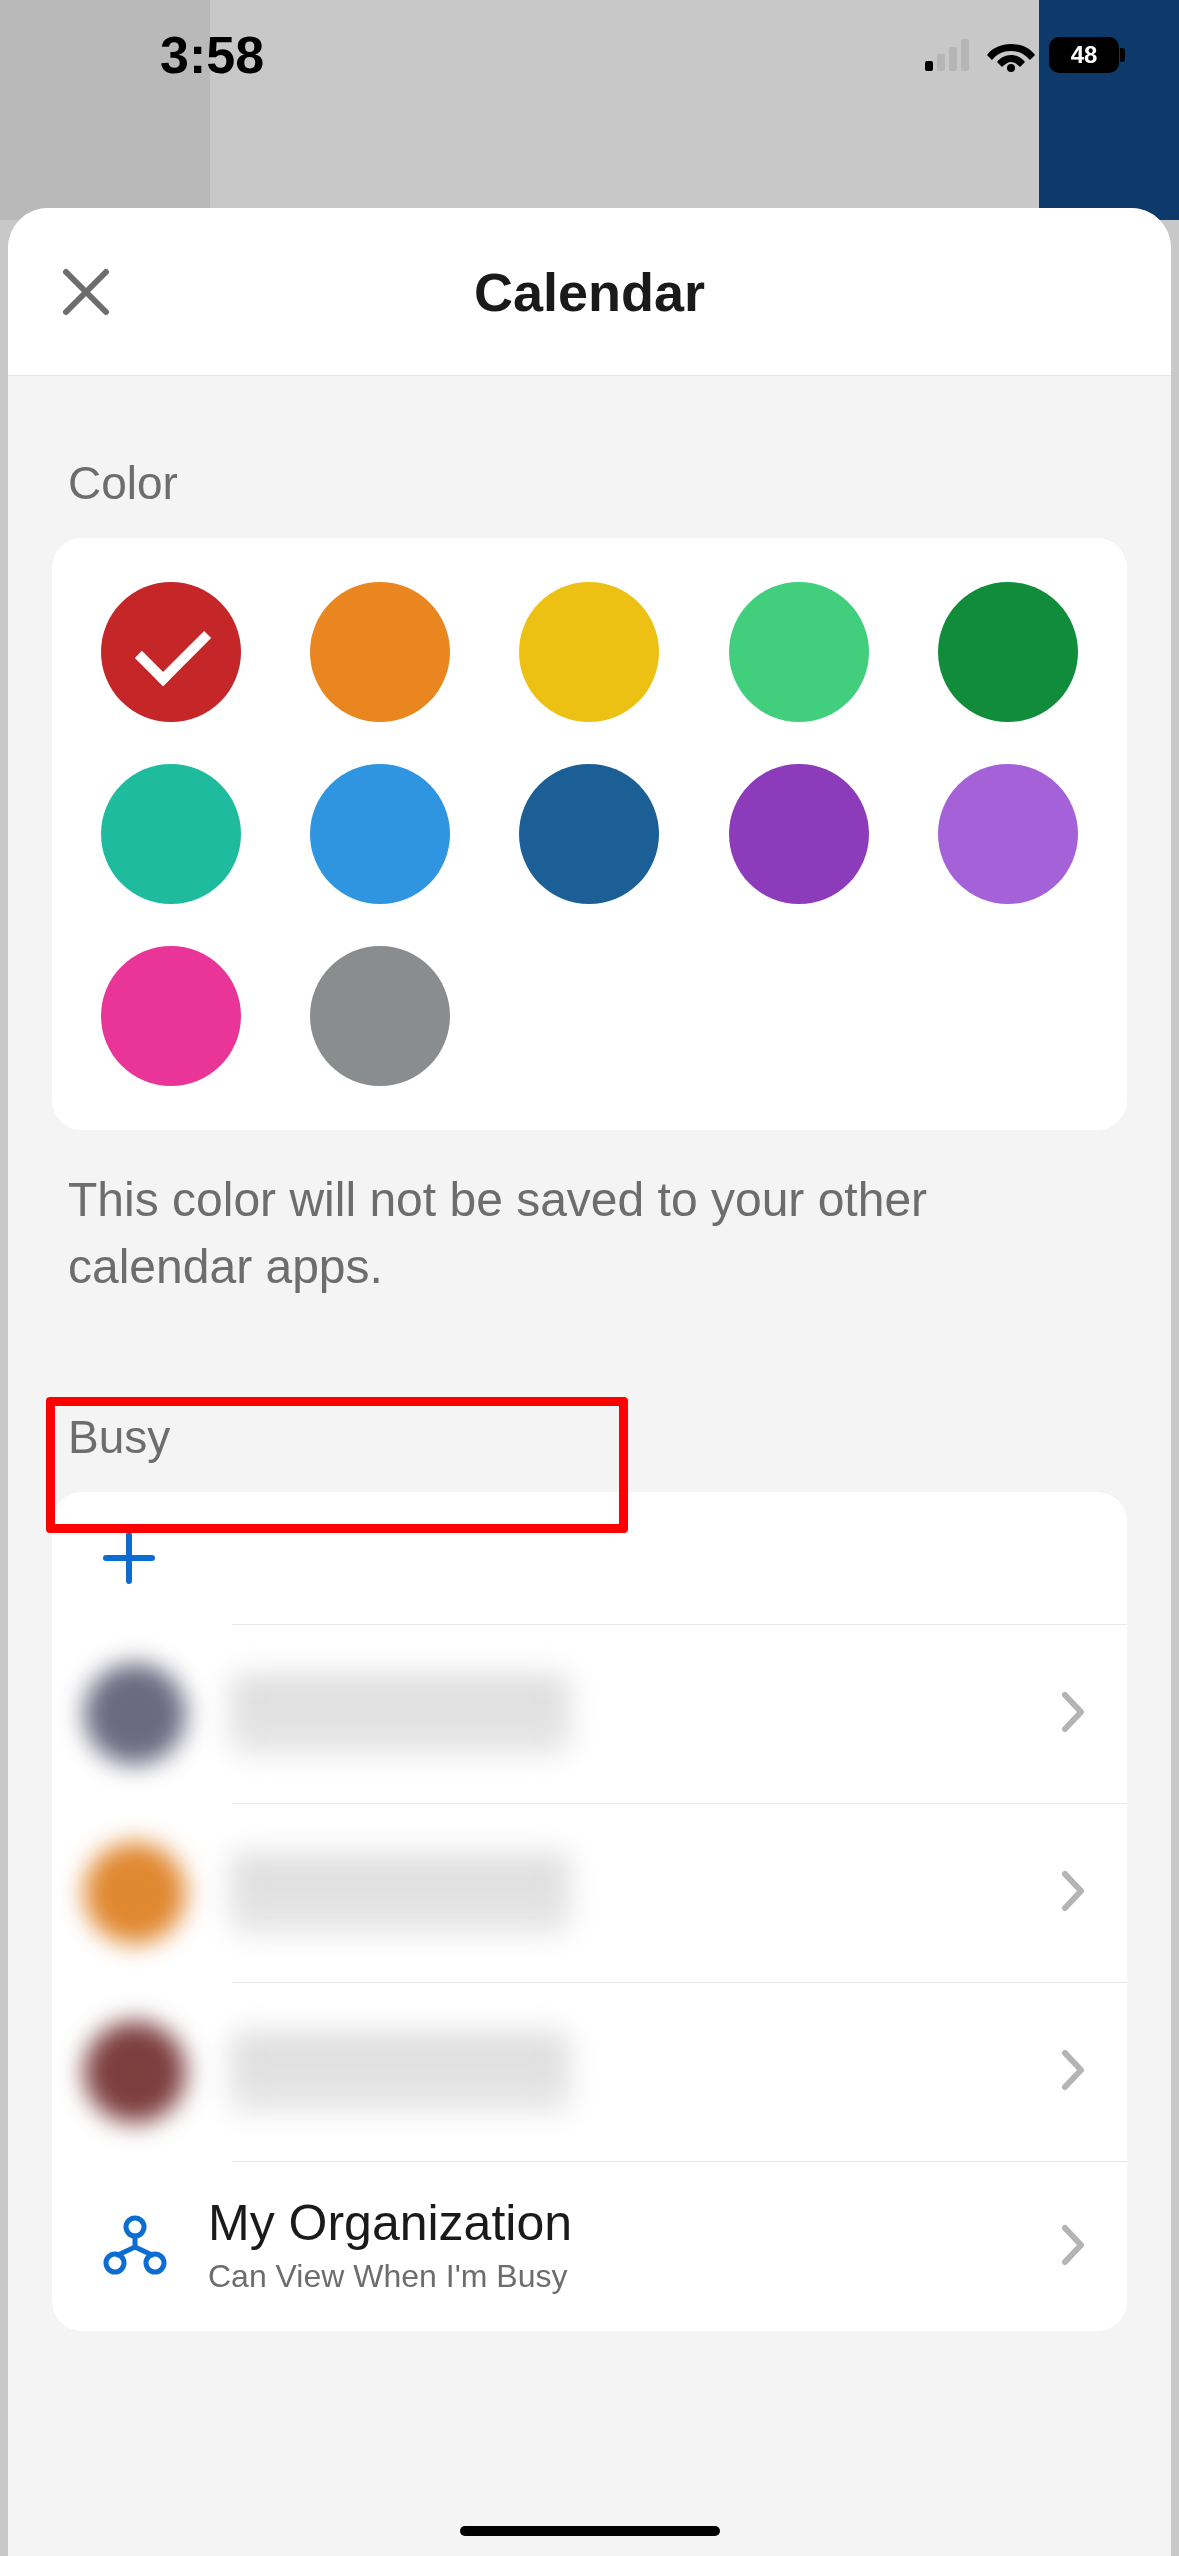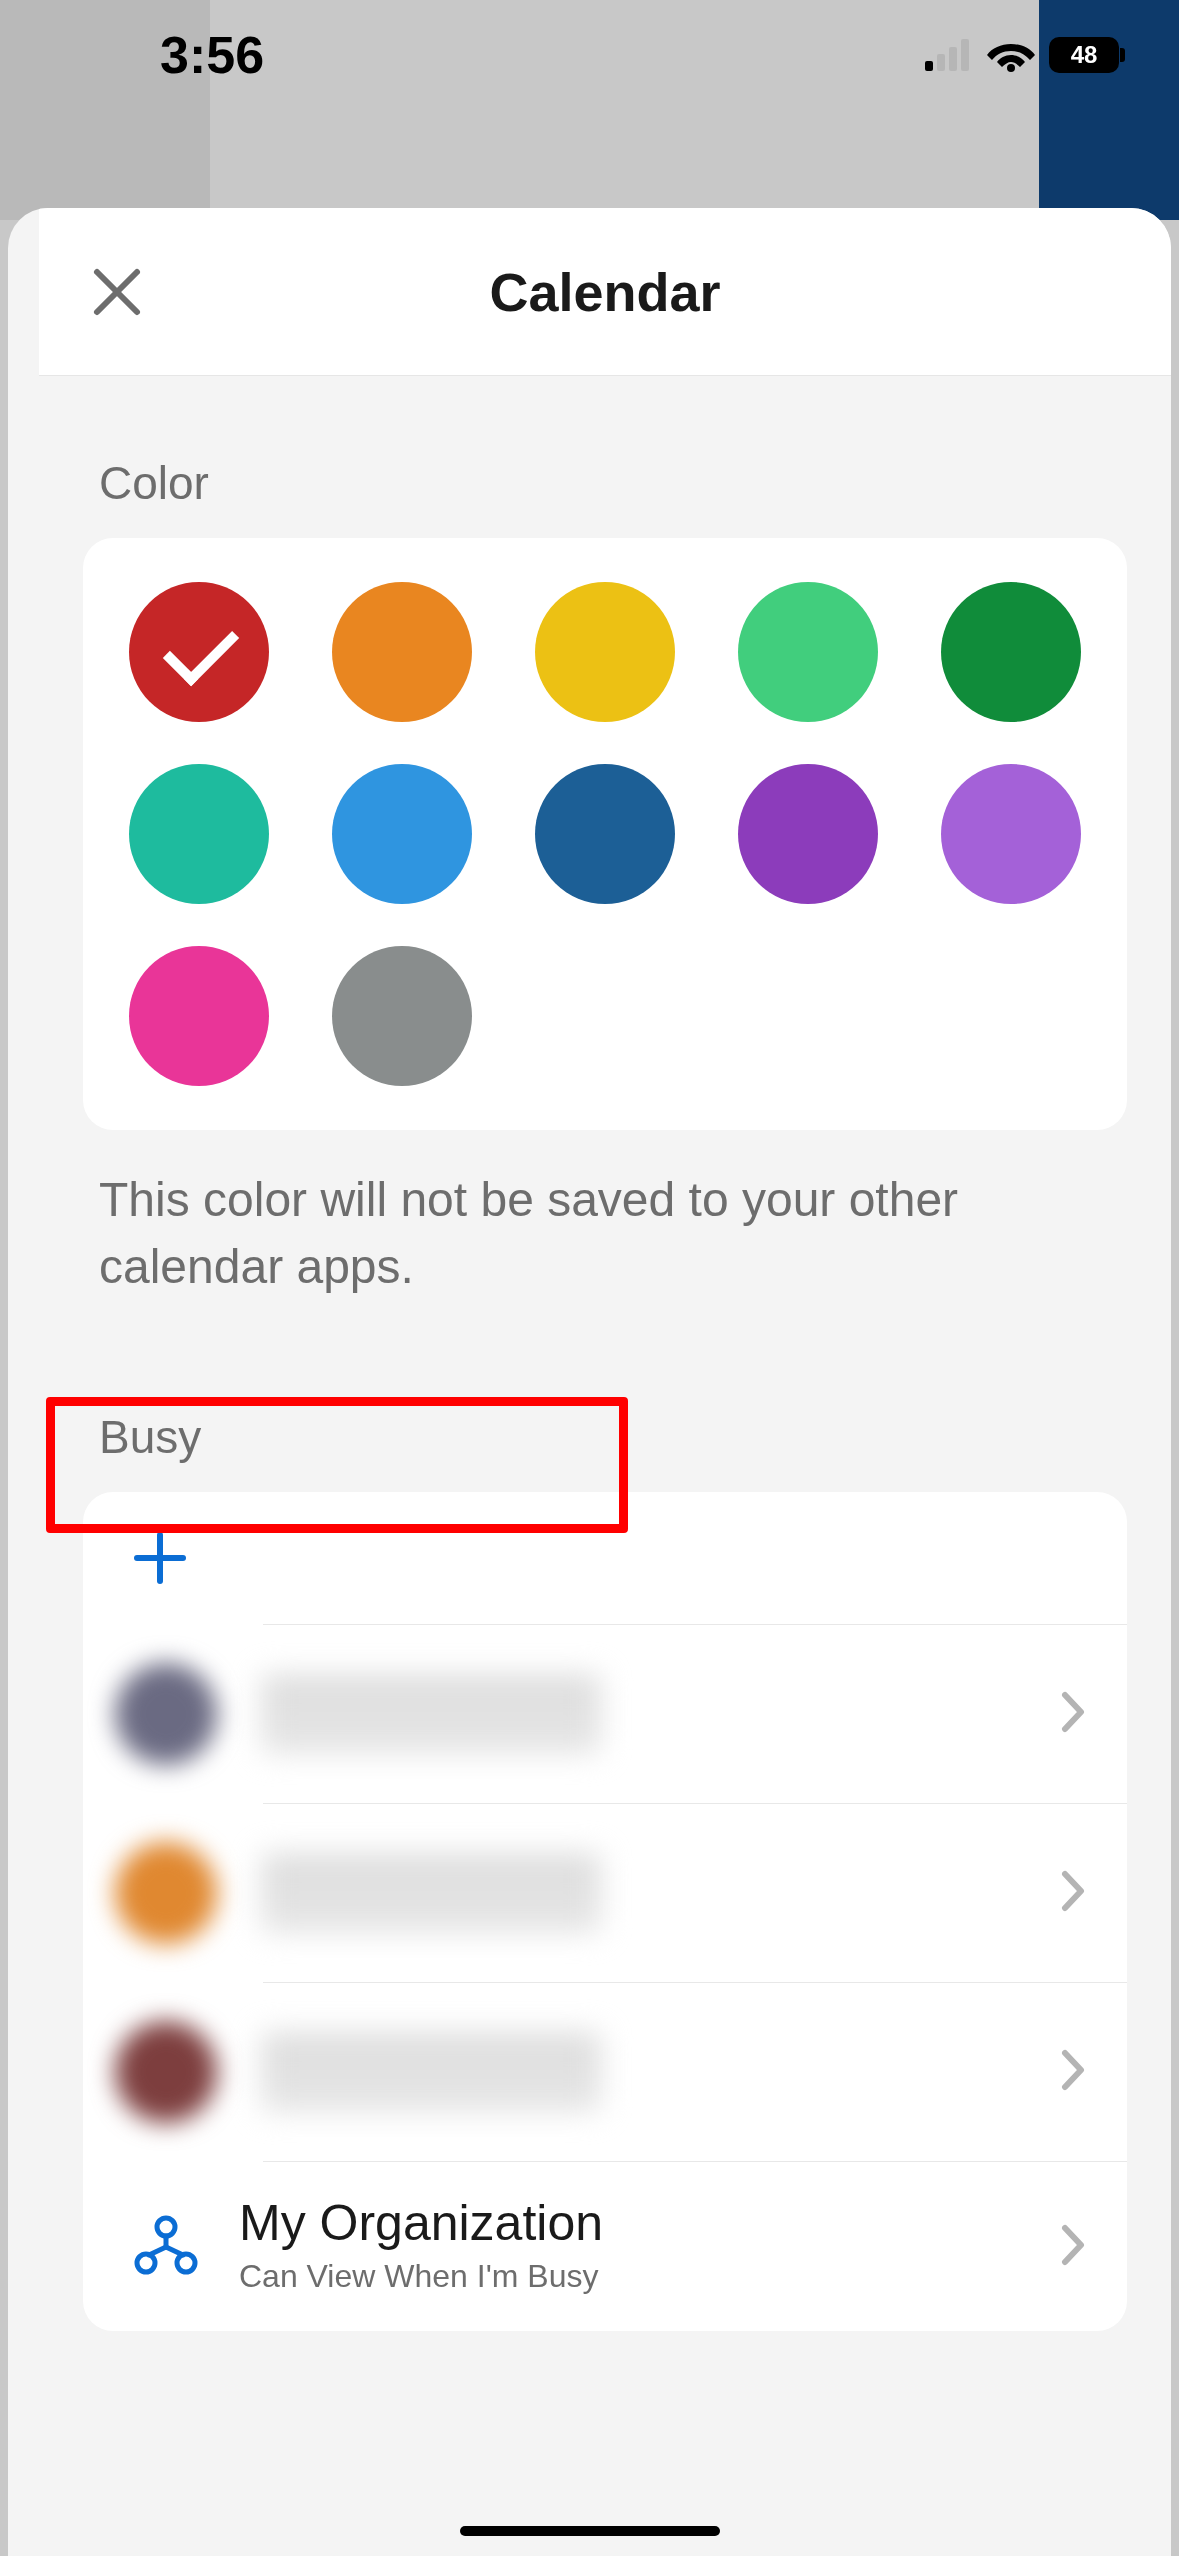--- a/index.html
+++ b/index.html
@@ -56,21 +56,20 @@
     }
     .sheet {
       position: absolute;
       top: 208px;
       left: 8px;
       right: 8px;
       bottom: 0;
       background: #f4f4f4;
       border-radius: 40px 40px 0 0;
       overflow: hidden;
-      padding-left: 31px;
     }
     .sheet-header {
       height: 168px;
       background: #fff;
       display: flex;
       align-items: center;
       position: relative;
       border-bottom: 1px solid #e6e6e6;
     }
     .close-button {
@@ -237,21 +236,21 @@
       z-index: 100;
     }
   </style>
 </head>
 <body>
 
 <div class="backdrop-left"></div>
 <div class="backdrop-right"></div>
 
 <div class="status-bar">
-  <div class="status-time">3:56</div>
+  <div class="status-time">3:58</div>
   <div class="status-icons">
     <svg width="48" height="32" viewBox="0 0 48 32">
       <rect x="0" y="22" width="8" height="10" rx="2" fill="#000"></rect>
       <rect x="12" y="15" width="8" height="17" rx="2" fill="#b6b6b6"></rect>
       <rect x="24" y="8" width="8" height="24" rx="2" fill="#b6b6b6"></rect>
       <rect x="36" y="0" width="8" height="32" rx="2" fill="#b6b6b6"></rect>
     </svg>
     <svg width="48" height="34" viewBox="0 0 48 34">
       <path d="M24 6 C14 6 5 10 0 17 L5 22 C10 16 16 13 24 13 C32 13 38 16 43 22 L48 17 C43 10 34 6 24 6 Z" fill="#000"></path>
       <path d="M24 17 C18 17 13 20 10 24 L15 29 C18 26 21 24 24 24 C27 24 30 26 33 29 L38 24 C35 20 30 17 24 17 Z" fill="#000"></path>

